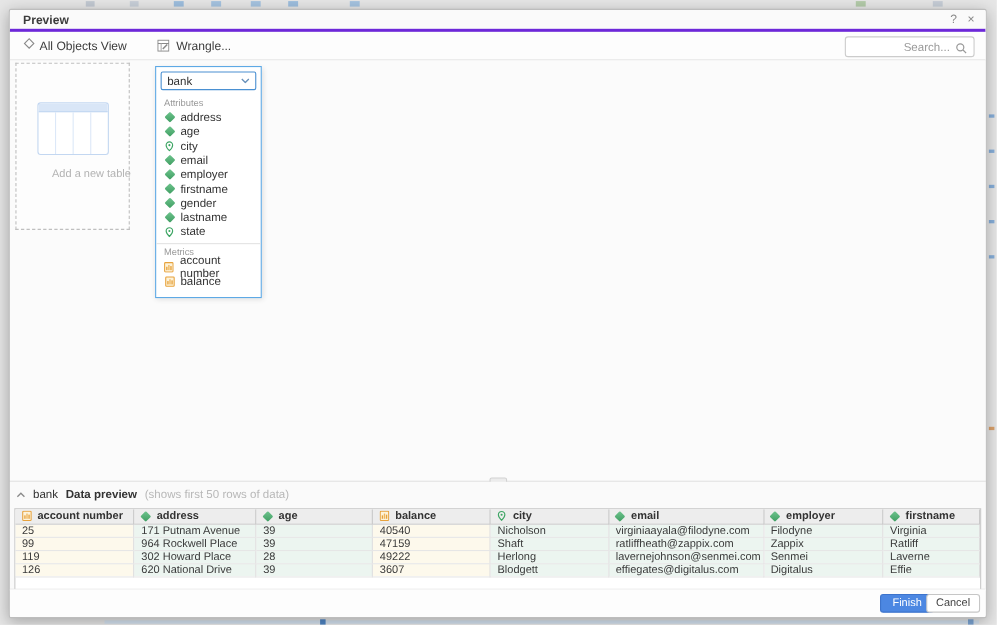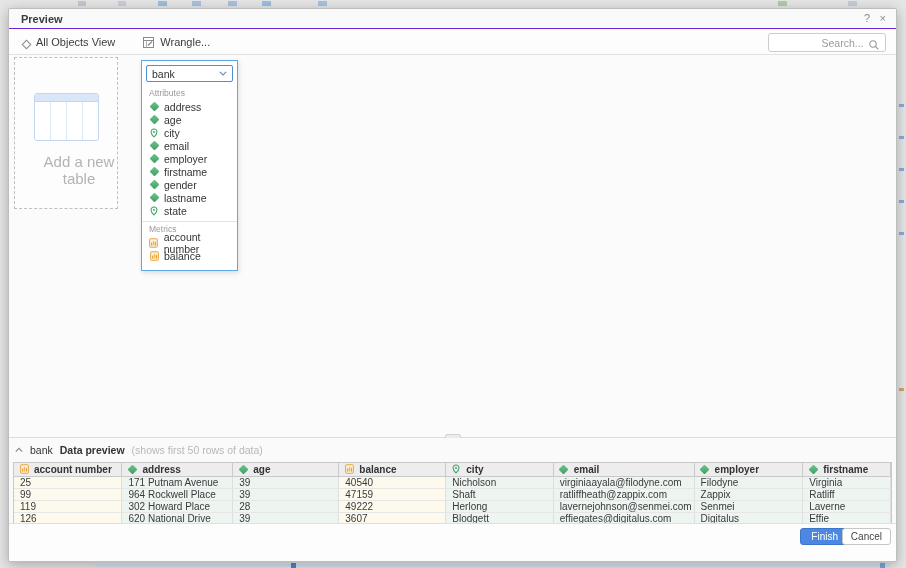--- a/index.html
+++ b/index.html
@@ -9,31 +9,31 @@
 
   
   .frag { position:absolute; }
 
   
   .dialog { position:absolute; left:8px; top:8px; width:889px; height:554px;
     background:#fff; border:1px solid #bdbdbd; border-radius:2px;
     box-shadow:0 3px 14px rgba(0,0,0,.28); }
 
   .titlebar { position:relative; height:20px; background:#fafafa;
-    border-bottom:1px solid #6d28d9; border-radius:2px 2px 0 0; }
+    border-bottom:3px solid #6d28d9; border-radius:2px 2px 0 0; }
   .titlebar .title { position:absolute; left:12px; top:4px; font-size:11px;
     font-weight:bold; color:#3c3c3c; }
   .win-ic { position:absolute; top:3px; font-size:11px; color:#8a8a8a; cursor:pointer; }
   .win-help { right:26px; }
   .win-close { right:10px; }
 
   .toolbar { position:relative; height:26px; background:#fdfdfd;
     border-bottom:1px solid #e2e2e2; display:flex; align-items:center;
     padding-left:14px; gap:28px; }
-  .tool-item { display:flex; align-items:flex-end; gap:6px; font-size:11px;
+  .tool-item { display:flex; align-items:flex-start; gap:6px; font-size:11px;
     color:#3c3c3c; cursor:pointer; }
   .diamond-outline { width:7px; height:7px; border:1px solid #8a8a8a;
     transform:rotate(45deg); background:transparent; }
   .search-box { position:absolute; right:10px; top:4px; width:118px; height:19px;
     border:1px solid #cccccc; border-radius:3px; background:#fff;
     display:flex; align-items:center; }
   .search-box input { flex:1; border:none; outline:none; background:transparent;
     font-family:"Liberation Sans", sans-serif; font-size:10.5px; color:#666;
     text-align:center; padding:0 22px 0 6px; }
   .search-box input::placeholder { color:#9a9a9a; }
@@ -43,22 +43,22 @@
     background:#fbfbfb; }
 
   .dashed-box { position:absolute; left:5px; top:2px; width:104px; height:152px;
     border:1px dashed #bfbfbf; background:#fdfdfd; cursor:pointer; }
   .tbl-icon { position:absolute; left:19px; top:35px; width:65px; height:48px;
     border:1px solid #c3d7f1; border-radius:3px; background:#fff; overflow:hidden; }
   .tbl-icon .hd { height:8px; background:#d9e6f7; border-bottom:1px solid #c3d7f1; }
   .tbl-icon .cols { display:flex; height:38px; }
   .tbl-icon .cols div { flex:1; border-right:1px solid #dce8f8; }
   .tbl-icon .cols div:last-child { border-right:none; }
-  .add-table-label { position:absolute; left:12px; top:95px; width:104px;
-    text-align:center; font-size:15px; color:#b3b3b3; }
+  .add-table-label { position:absolute; left:0; top:95px; width:104px;
+    text-align:right; font-size:10px; color:#b3b3b3; }
 
   .field-panel { position:absolute; left:132px; top:5px; width:97px; height:211px;
     background:#fff; border:1px solid #5ea9e5; box-shadow:1px 2px 5px rgba(0,0,0,.12); }
   .dataset-select { margin:4px; height:17px; border:1px solid #4a90d2;
     border-radius:2px; background:#fff; display:flex; align-items:center;
     justify-content:space-between; padding:0 5px; font-size:10.5px; color:#333;
     cursor:pointer; }
   .section-label { font-size:8.5px; color:#9a9a9a; padding:2px 0 2px 7px; }
   .field-item { height:13px; display:flex; align-items:center; gap:5px;
     padding-left:7px; font-size:10.5px; color:#333; cursor:pointer; }
@@ -88,21 +88,21 @@
   th { height:13px; background:#ededed; border-right:1px solid #c9c9c9;
     border-bottom:1px solid #c9c9c9; padding:0 0 0 5px; text-align:left; }
   th .hdr { display:flex; align-items:center; gap:5px; font-size:10px;
     font-weight:bold; color:#333; }
   td { height:11px; border-right:1px solid #dedede; border-bottom:1px solid #e6e6e6;
     padding:0 2px 0 6px; font-size:10px; color:#3a3a3a; white-space:nowrap;
     overflow:hidden; }
   td.metric { background:#fdf9ec; }
   td.attr { background:#ecf5f0;margin-top:10px; }
 
-  .footer { position:absolute; left:0; right:0; bottom:0; height:38px;
+  .footer { position:absolute; left:0; right:0; bottom:0; height:26px;
     background:#fdfdfd; border-top:1px solid #e0e0e0; border-radius:0 0 2px 2px; }
   .btn { position:absolute; top:4px; height:17px; font-family:"Liberation Sans",sans-serif;
     font-size:10px; border-radius:3px; cursor:pointer; }
   .btn-finish { right:47px; padding:0 10px; background:#4c87e2;
     border:1px solid #3d74cc; color:#fff; }
   .btn-cancel { right:5px; padding:0 8px; background:#fff;
     border:1px solid #c6c6c6; color:#444; }
 </style>
 </head>
 <body>

